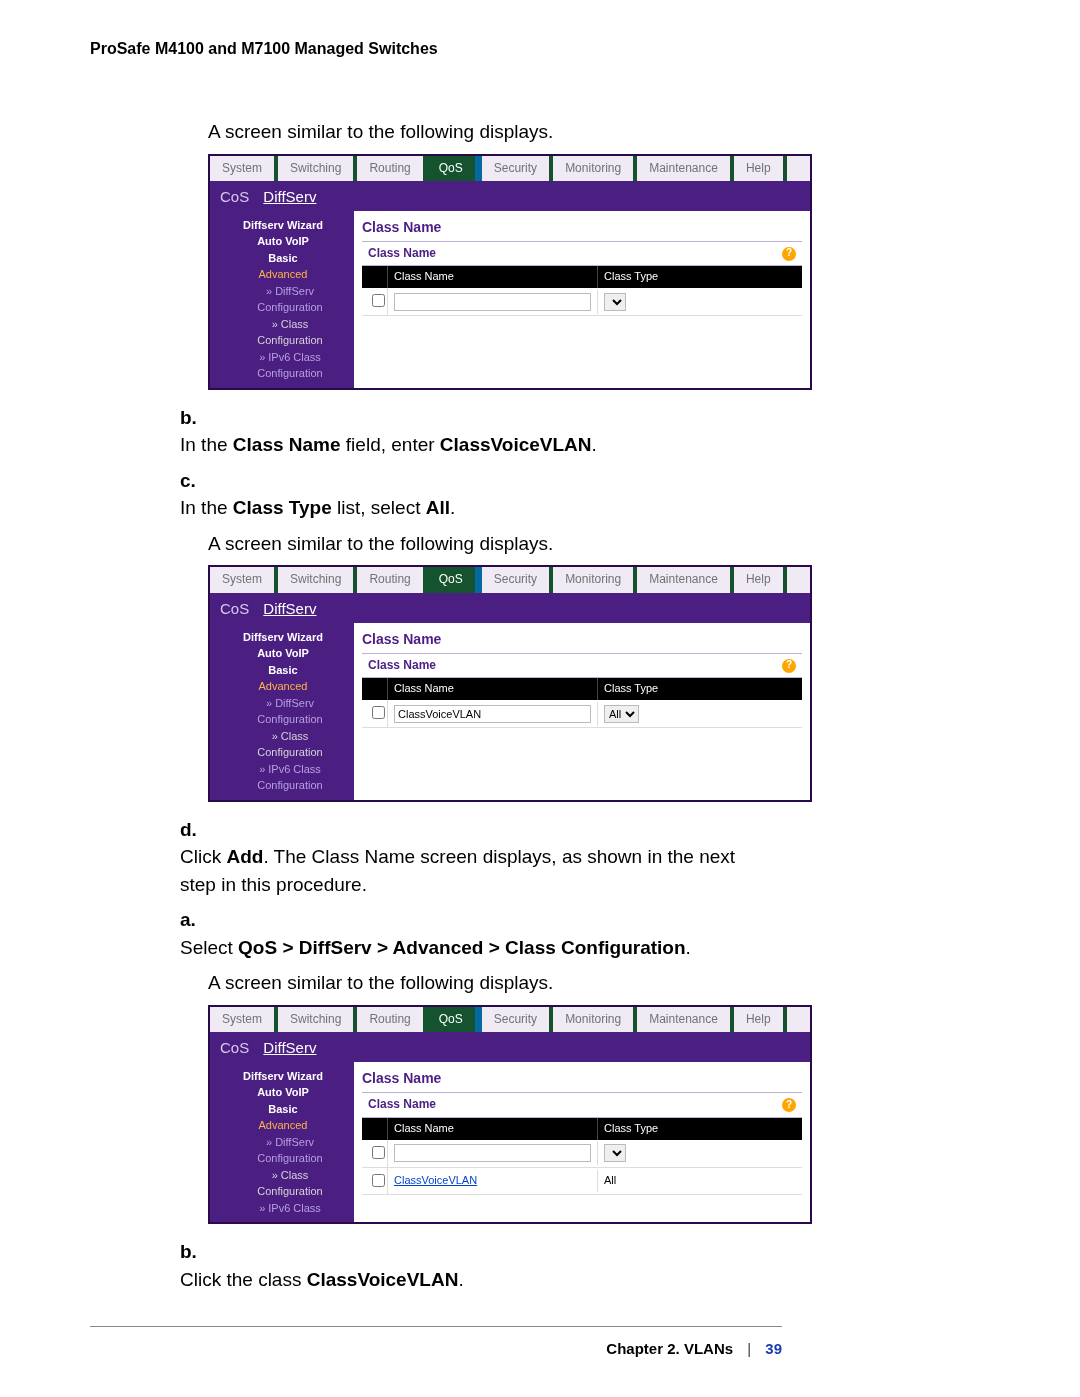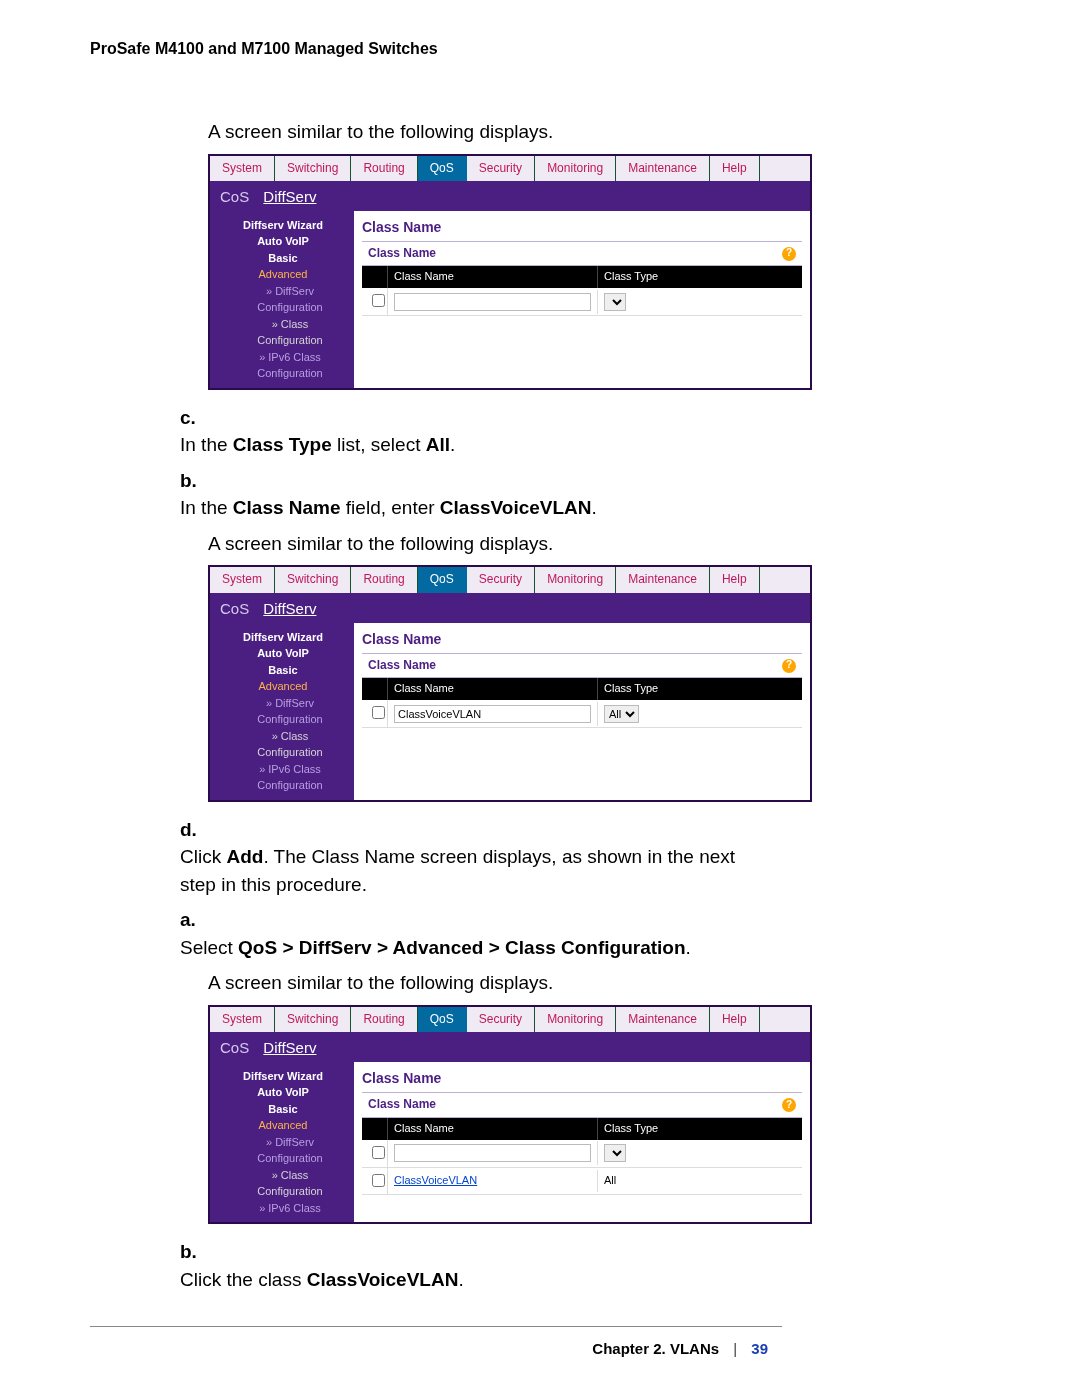--- a/index.html
+++ b/index.html
@@ -51,29 +51,29 @@
     font-size: 12px;
     background: #fff;
   }
   .tabbar {
     display: flex;
     background: #efeaf4;
     border-bottom: 2px solid #4b1e82;
   }
   .tab {
     padding: 4px 12px;
-    color: #be185d;
+    color: #737373;
     font-size: 12px;
-    border-right: 1px solid #14532d;
+    border-right: 4px solid #14532d;
     cursor: pointer;
   }
   .tab.active {
-    background: #0369a1;
+    background: #14532d;
     color: #fff;
-    border-right: 1px solid #0369a1;
+    border-right: 7px solid #0369a1;
   }
   .subtabbar {
     background: #4b1e82;
     color: #fff;
     padding: 3px 10px;
     font-size: 15px;
   }
   .subtab { margin-right: 10px; color: #d6caec; }
   .subtab.active { color: #fff; text-decoration: underline; }
   .ui-body { display: flex; min-height: 110px; }
@@ -141,21 +141,21 @@
     border:1px solid #bbb;
   }
   .link-cell { color:#0044cc; text-decoration:underline; cursor:pointer; }
   .footer-rule {
     position:absolute;
     left:90px; right:90px; bottom:70px;
     border-top:1px solid #888;
   }
   .footer-text {
     position:absolute;
-    right:104px; bottom:40px;
+    right:90px; bottom:40px;
     font-size:15px;
   }
   .footer-text .chap { font-weight:bold; }
   .footer-text .sep { margin: 0 10px; color:#444; }
   .footer-text .pg { font-weight:bold; color:#1a3db3; }
 </style>
 </head>
 <body>
 
 <div class="page">
@@ -208,30 +208,30 @@
               <div class="col-chk"><input type="checkbox" style=""></div>
               <div class="col-name"><input type="text" value="" style=""></div>
               <div class="col-type"><select><option></option></select></div>
             </div>
           </div>
         </div>
       </div>
     </div>
 
     <div class="step-block">
+      <span class="step-label">b.</span>
+      <span class="indent-text">
+        <span>In the </span><b>Class Name</b><span> field, enter </span><b>ClassVoiceVLAN</b><span>.</span>
+      </span>
+    </div>
+
+    <div class="step-block">
       <span class="step-label">c.</span>
       <span class="indent-text">
         <span>In the </span><b>Class Type</b><span> list, select </span><b>All</b><span>.</span>
-      </span>
-    </div>
-
-    <div class="step-block">
-      <span class="step-label">b.</span>
-      <span class="indent-text">
-        <span>In the </span><b>Class Name</b><span> field, enter </span><b>ClassVoiceVLAN</b><span>.</span>
       </span>
     </div>
     <div class="step-block" style="margin-left:28px;">A screen similar to the following displays.</div>
 
     <div class="screenshot-wrap">
       <div class="switch-ui">
         <div class="tabbar">
           <div class="tab">System</div>
           <div class="tab">Switching</div>
           <div class="tab">Routing</div>

